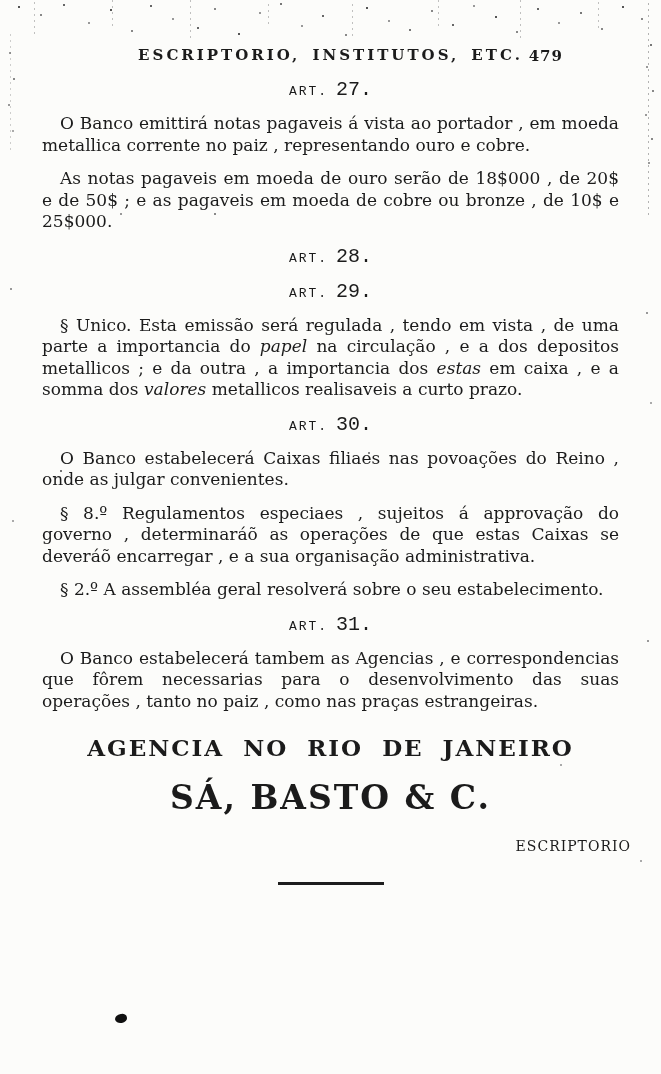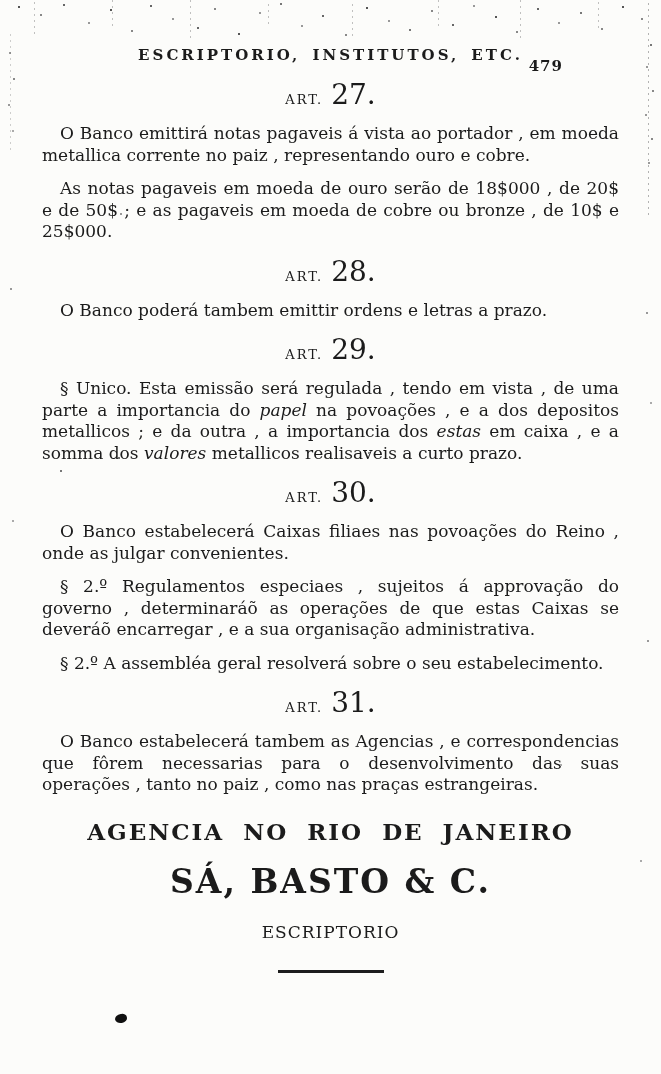--- a/index.html
+++ b/index.html
@@ -14,47 +14,47 @@
     padding:46px 30px 0 30px;
     overflow:hidden;
   }
   
   .hdr{position:relative;height:20px;margin-bottom:8px;}
   .hdr-title{
     text-align:center;font-weight:bold;font-size:15px;
     letter-spacing:3px;word-spacing:4px;white-space:nowrap;
   }
   .hdr-page{
-    position:absolute;right:68px;top:11px;
+    position:absolute;right:68px;top:1px;
     font-weight:bold;font-size:15px;letter-spacing:1px;
   }
   
   .art-head{
     display:flex;justify-content:center;align-items:baseline;
-    gap:8px;margin:12px 0 5px 0;
+    gap:8px;margin:12px 0 5px 0;font-family:Liberation Mono, monospace;
   }
   .art-label{font-size:13px;letter-spacing:2px;}
-  .art-number{font-size:28px;}
+  .art-number{font-size:20px;}
   
   p.para{
     margin:12px;font-size:17px;line-height:21.5px;
     text-align:justify;text-indent:18px;
   }
   p.para .it{font-style:italic;}
   
   .agency{text-align:center;}
   .agency-heading{
     margin-top:22px;font-size:23px;font-weight:bold;
     letter-spacing:2px;word-spacing:9px;white-space:nowrap;
   }
   .company{
     margin-top:14px;font-size:33px;font-weight:bold;
     letter-spacing:2px;white-space:nowrap;line-height:46px;
   }
-  .office{margin-top:17px;font-size:17px;letter-spacing:1px;}
+  .office{margin-top:17px;font-size:14px;letter-spacing:1px;text-align:right;}
   .address{
     margin-top:14px;font-size:39px;font-weight:bold;
     letter-spacing:4px;word-spacing:8px;white-space:nowrap;line-height:54px;
   }
   .end-rule{margin:28px auto 0 auto;width:106px;height:3px;background:#1d1d1d;}
   .ink-dot{
     position:absolute;left:115px;top:1014px;width:12px;height:9px;
     background:#101010;border-radius:55% 45% 50% 50%;transform:rotate(-8deg);
   }
   
@@ -122,38 +122,37 @@
     </div>
     <p class="para"><span>O Banco emittirá notas pagaveis á vista ao portador , em moeda metallica corrente no paiz , representando ouro e cobre.</span></p>
     <p class="para"><span>As notas pagaveis em moeda de ouro serão de 18$000 , de 20$ e de 50$ ; e as pagaveis em moeda de cobre ou bronze , de 10$ e 25$000.</span></p>
   </section>
 
   <section class="article">
     <div class="art-head">
       <span class="art-label">ART.</span>
       <span class="art-number">28.</span>
     </div>
-    <p class="para"><span>O Banco poderá tambem emittir ordens e letras a prazo.</span></p>
   </section>
 
   <section class="article">
     <div class="art-head">
       <span class="art-label">ART.</span>
       <span class="art-number">29.</span>
     </div>
-    <p class="para"><span>§ Unico. Esta emissão será regulada , tendo em vista , de uma parte a importancia do </span><span class="it">papel</span><span> na povoações , e a dos depositos metallicos ; e da outra , a importancia dos </span><span class="it">estas</span><span> em caixa , e a somma dos </span><span class="it">valores</span><span> metallicos realisaveis a curto prazo.</span></p>
+    <p class="para"><span>§ Unico. Esta emissão será regulada , tendo em vista , de uma parte a importancia do </span><span class="it">papel</span><span> na circulação , e a dos depositos metallicos ; e da outra , a importancia dos </span><span class="it">estas</span><span> em caixa , e a somma dos </span><span class="it">valores</span><span> metallicos realisaveis a curto prazo.</span></p>
   </section>
 
   <section class="article">
     <div class="art-head">
       <span class="art-label">ART.</span>
       <span class="art-number">30.</span>
     </div>
     <p class="para"><span>O Banco estabelecerá Caixas filiaes nas povoações do Reino , onde as julgar convenientes.</span></p>
-    <p class="para"><span>§ 2.º Regulamentos especiaes , sujeitos á approvação do governo , determinaráõ as operações de que estas Caixas se deveráõ encarregar , e a sua organisação administrativa.</span></p>
+    <p class="para"><span>§ 8.º Regulamentos especiaes , sujeitos á approvação do governo , determinaráõ as operações de que estas Caixas se deveráõ encarregar , e a sua organisação administrativa.</span></p>
     <p class="para"><span>§ 2.º A assembléa geral resolverá sobre o seu estabelecimento.</span></p>
   </section>
 
   <section class="article">
     <div class="art-head">
       <span class="art-label">ART.</span>
       <span class="art-number">31.</span>
     </div>
     <p class="para"><span>O Banco estabelecerá tambem as Agencias , e correspondencias que fôrem necessarias para o desenvolvimento das suas operações , tanto no paiz , como nas praças estrangeiras.</span></p>
   </section>

